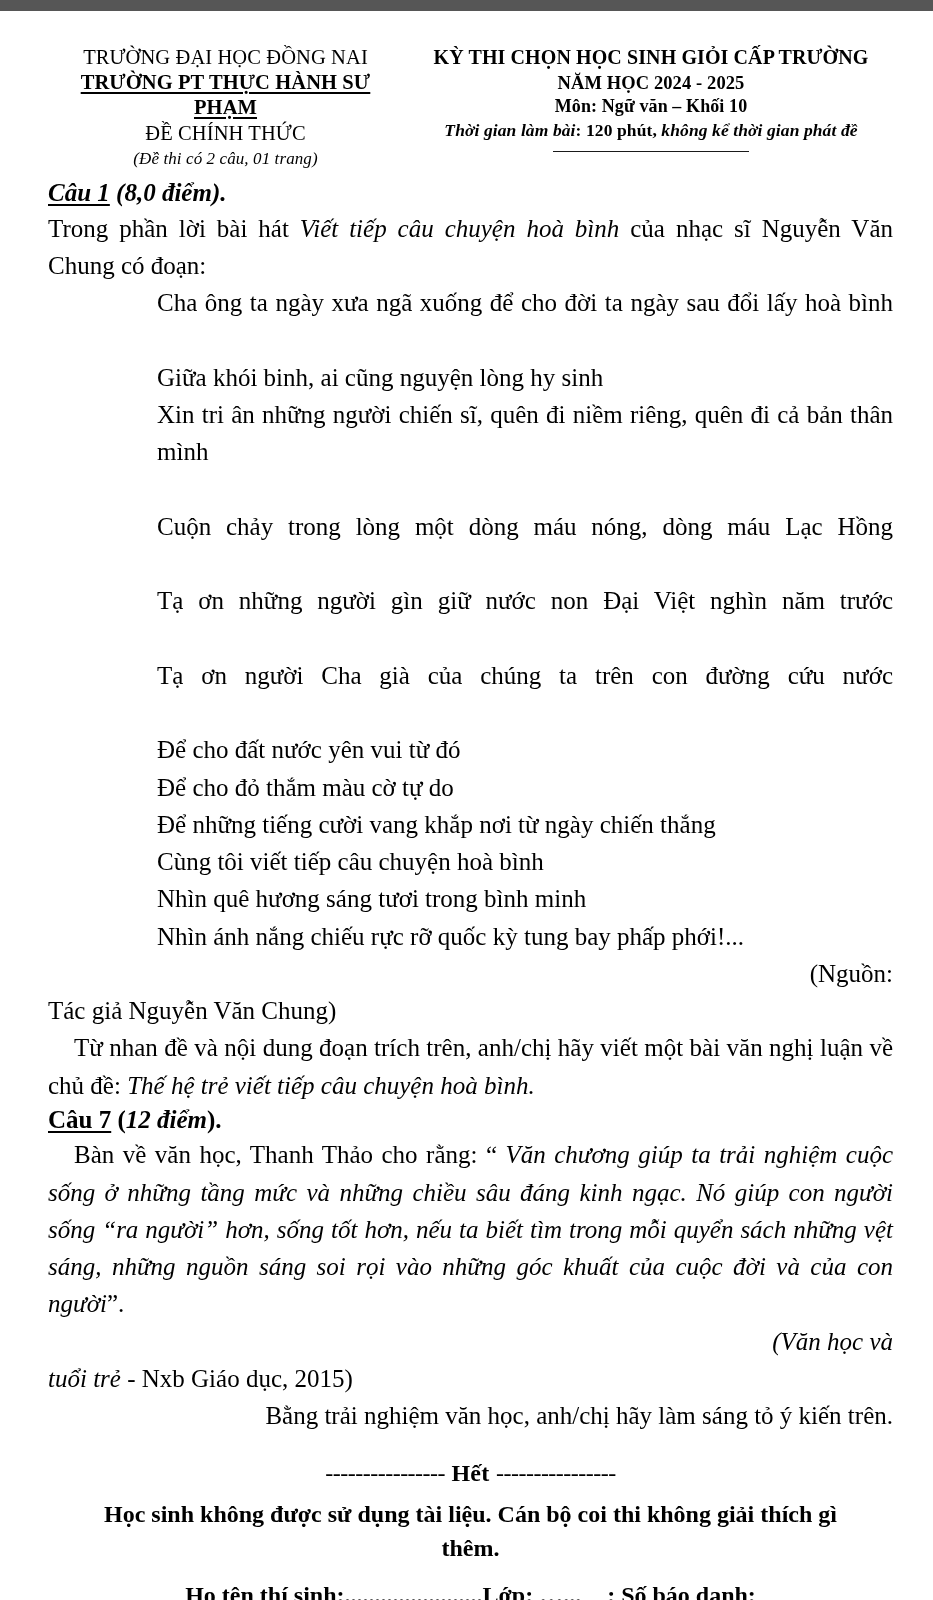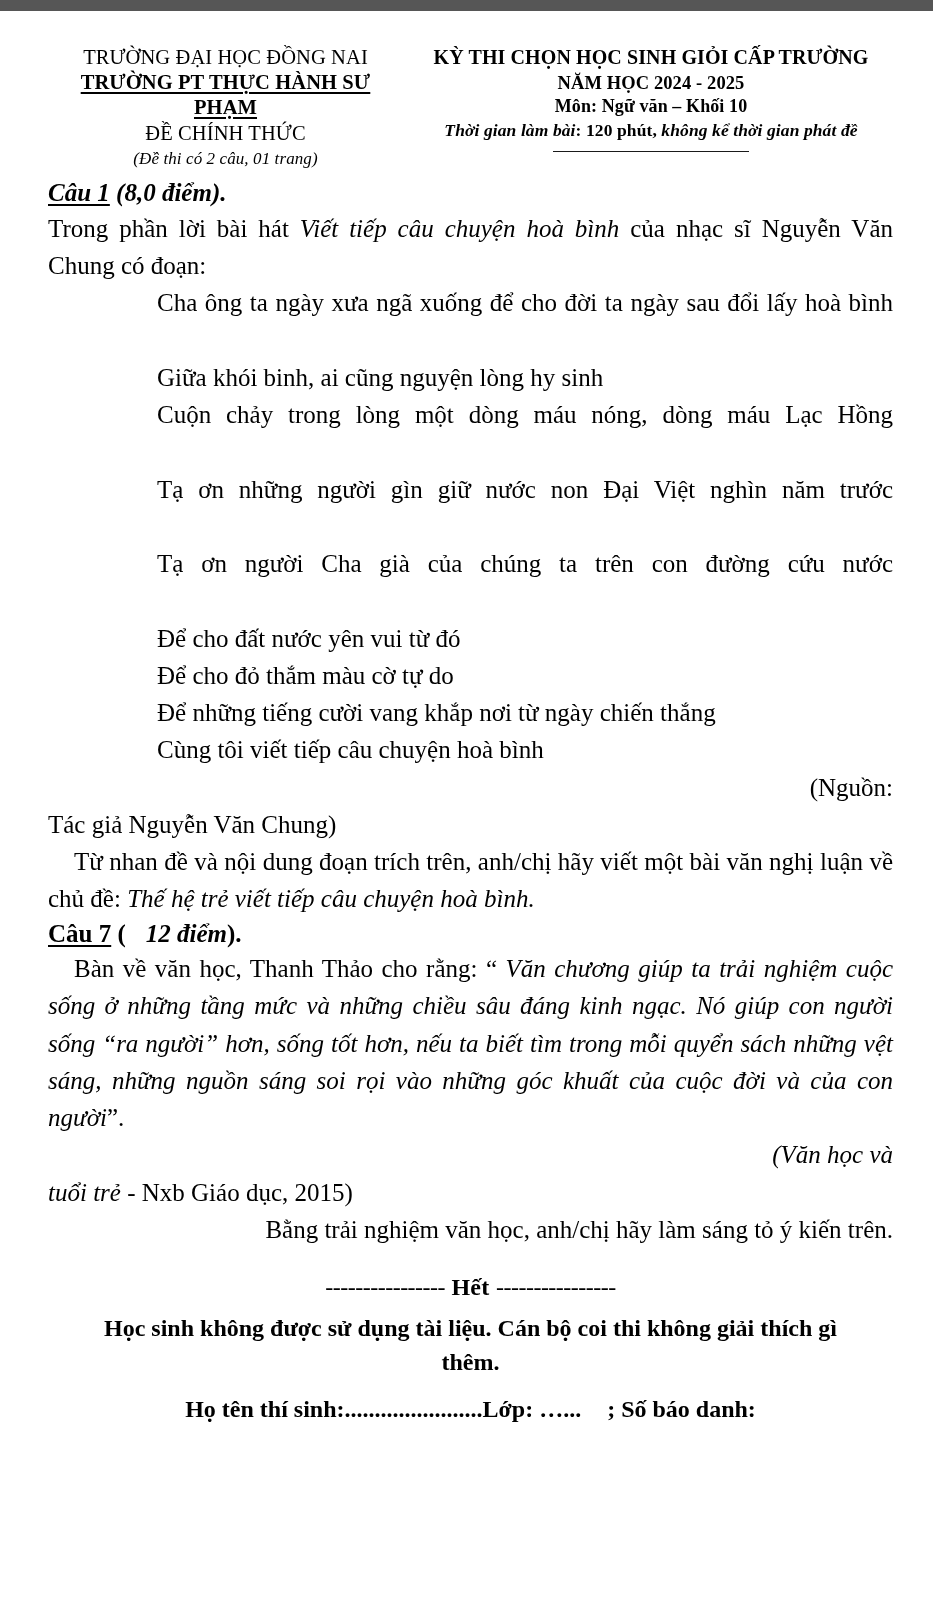--- a/index.html
+++ b/index.html
@@ -132,21 +132,20 @@
     line-height: 1.3;
     font-weight: bold;
   }
   .q2-head .u {
     text-decoration: underline;
     text-underline-offset: 2.5px;
   }
   .q2-head .pts {
     font-style: italic;
     font-weight: bold;
-    margin-left: 20px;
   }
   .q2-head .paren { font-weight: bold; }
 
   .para {
     font-size: 25px;
     line-height: 1.49;
     text-align: justify;
     text-justify: inter-word;
     letter-spacing: 0;
   }
@@ -271,27 +270,30 @@
       <span class="u">Câu 1</span><span> (8,0 điểm).</span>
     </div>
 
     <div class="para">
       <span>Trong phần lời bài hát </span><span class="ital">Viết tiếp câu chuyện hoà bình</span><span> của nhạc sĩ Nguyễn Văn Chung có đoạn:</span>
     </div>
 
     <div class="lyrics">
       <div class="lyric-line">Cha ông ta ngày xưa ngã xuống để cho đời ta ngày sau đổi lấy hoà bình</div>
       <div class="lyric-line short">Giữa khói binh, ai cũng nguyện lòng hy sinh</div>
+      <div class="lyric-line">Xin tri ân những người chiến sĩ, quên đi niềm riêng, quên đi cả bản thân mình</div>
       <div class="lyric-line">Cuộn chảy trong lòng một dòng máu nóng, dòng máu Lạc Hồng</div>
       <div class="lyric-line">Tạ ơn những người gìn giữ nước non Đại Việt nghìn năm trước</div>
       <div class="lyric-line">Tạ ơn người Cha già của chúng ta trên con đường cứu nước</div>
       <div class="lyric-line short">Để cho đất nước yên vui từ đó</div>
       <div class="lyric-line short">Để cho đỏ thắm màu cờ tự do</div>
       <div class="lyric-line short">Để những tiếng cười vang khắp nơi từ ngày chiến thắng</div>
       <div class="lyric-line short">Cùng tôi viết tiếp câu chuyện hoà bình</div>
+      <div class="lyric-line short">Nhìn quê hương sáng tươi trong bình minh</div>
+      <div class="lyric-line short">Nhìn ánh nắng chiếu rực rỡ quốc kỳ tung bay phấp phới!...</div>
     </div>
 
     <div class="src-right">(Nguồn:</div>
     <div class="src-left">Tác giả Nguyễn Văn Chung)</div>
 
     <div class="para indent-first">
       <span>Từ nhan đề và nội dung đoạn trích trên, anh/chị hãy viết một bài văn nghị luận về chủ đề: </span><span class="ital">Thế hệ trẻ viết tiếp câu chuyện hoà bình.</span>
     </div>
 
     <div class="q2-head">

